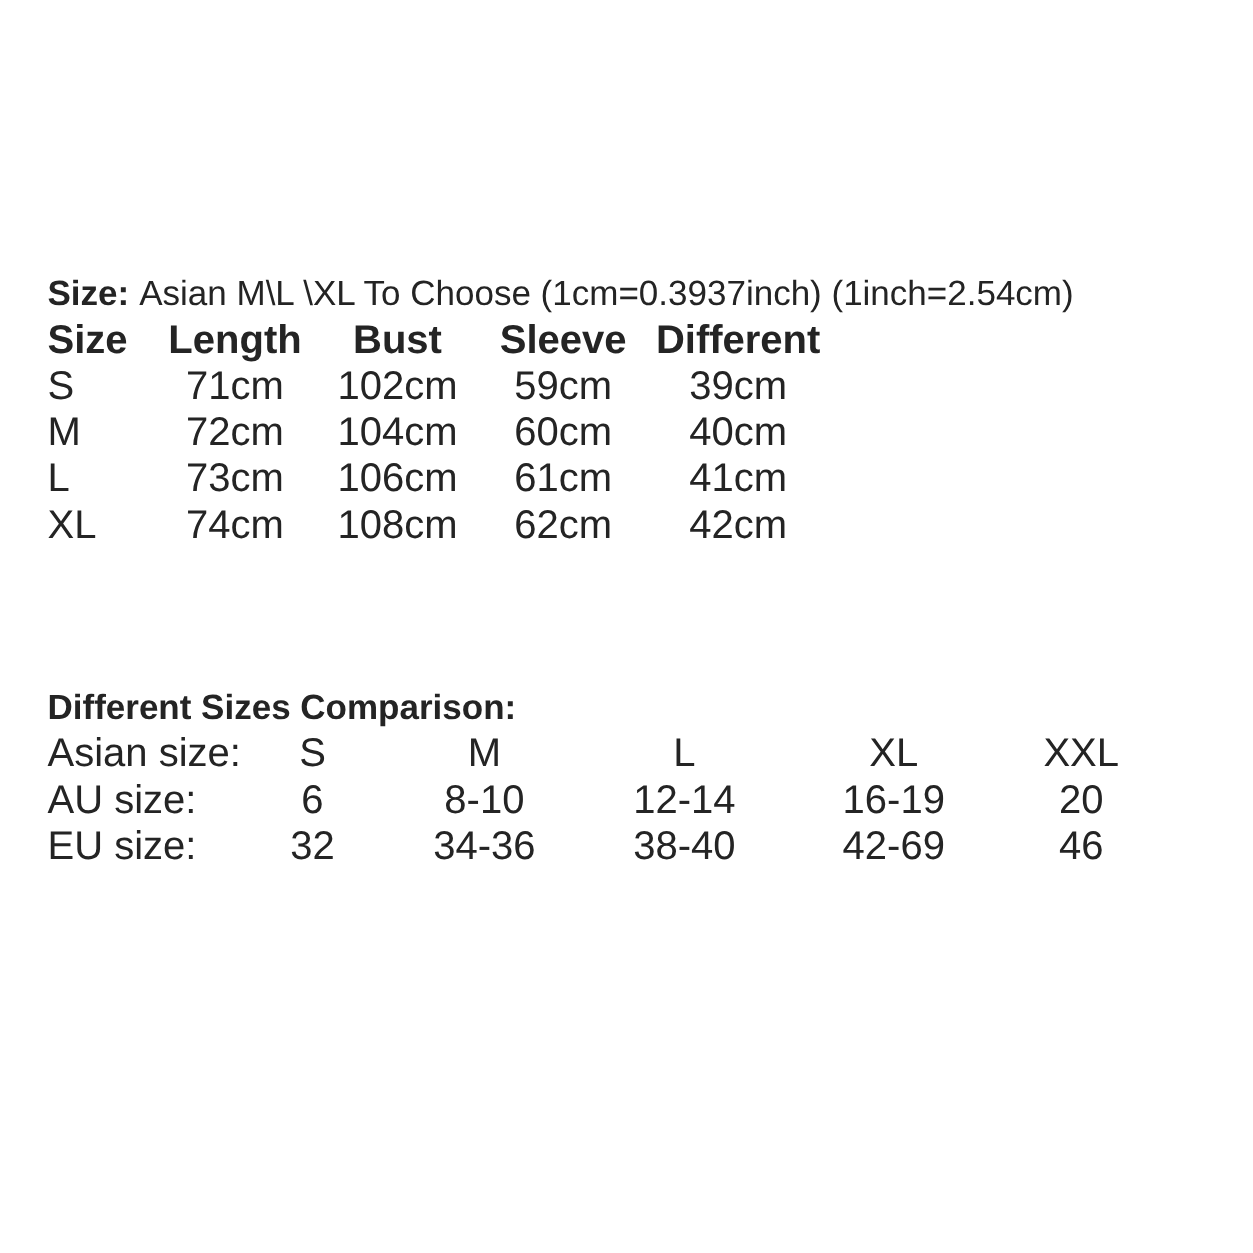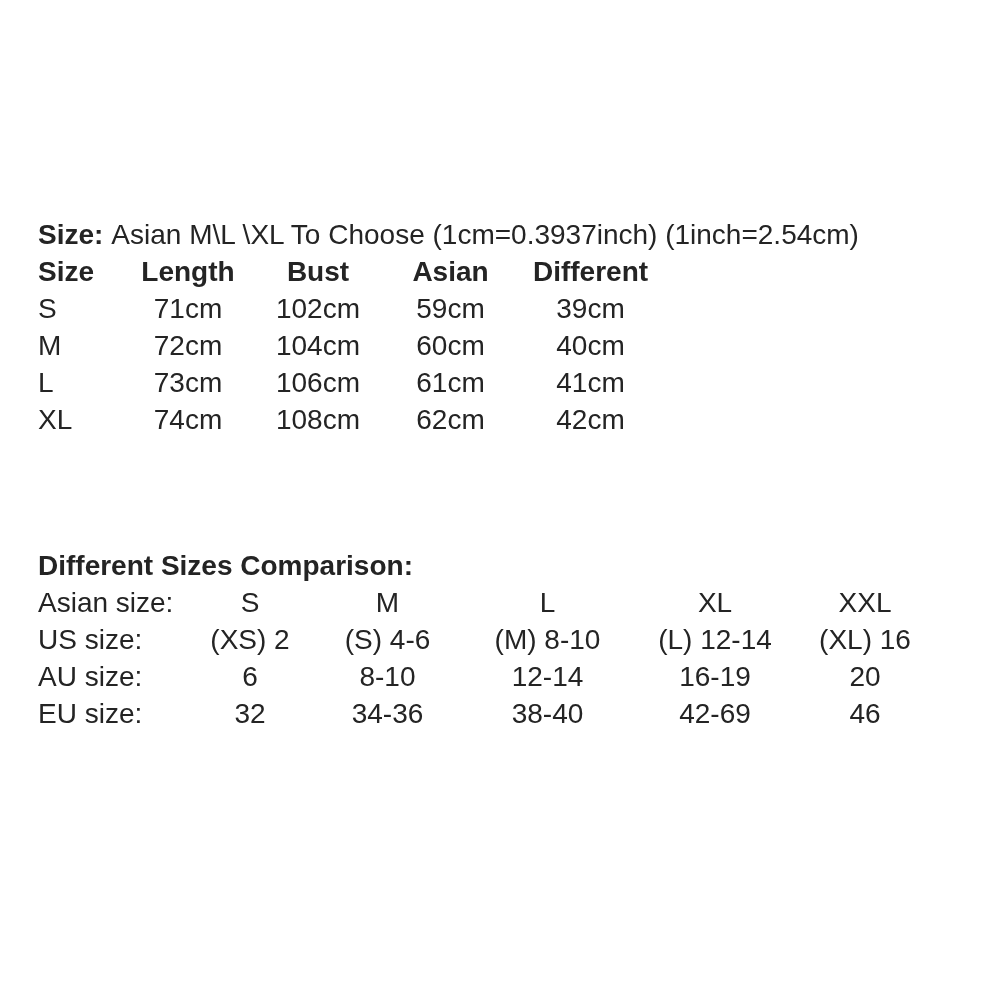--- a/index.html
+++ b/index.html
@@ -33,21 +33,21 @@
   }
   table {
     border-collapse: collapse;
     table-layout: fixed;
     border: none;
   }
   th, td {
     padding: 0;
     border: none;
     line-height: 37px;
-    font-size: 28px;
+    font-size: 32px;
     text-align: center;
     vertical-align: top;
     white-space: nowrap;
     overflow: visible;
   }
   
   .measurements {
     margin-left: 38px;
     width: 635px;
   }
@@ -92,21 +92,21 @@
         <col style="width:110px">
         <col style="width:150px">
         <col style="width:115px">
         <col style="width:165px">
       </colgroup>
       <thead>
         <tr>
           <th class="size-col">Size</th>
           <th>Length</th>
           <th>Bust</th>
-          <th>Asian</th>
+          <th>Sleeve</th>
           <th>Different</th>
         </tr>
       </thead>
       <tbody>
         <tr>
           <td class="size-col">S</td>
           <td>71cm</td>
           <td>102cm</td>
           <td>59cm</td>
           <td>39cm</td>
@@ -151,28 +151,20 @@
       <tbody>
         <tr>
           <th class="row-label">Asian size:</th>
           <td>S</td>
           <td>M</td>
           <td>L</td>
           <td>XL</td>
           <td>XXL</td>
         </tr>
         <tr>
-          <th class="row-label">US size:</th>
-          <td>(XS) 2</td>
-          <td>(S) 4-6</td>
-          <td>(M) 8-10</td>
-          <td>(L) 12-14</td>
-          <td>(XL) 16</td>
-        </tr>
-        <tr>
           <th class="row-label">AU size:</th>
           <td>6</td>
           <td>8-10</td>
           <td>12-14</td>
           <td>16-19</td>
           <td>20</td>
         </tr>
         <tr>
           <th class="row-label">EU size:</th>
           <td>32</td>

